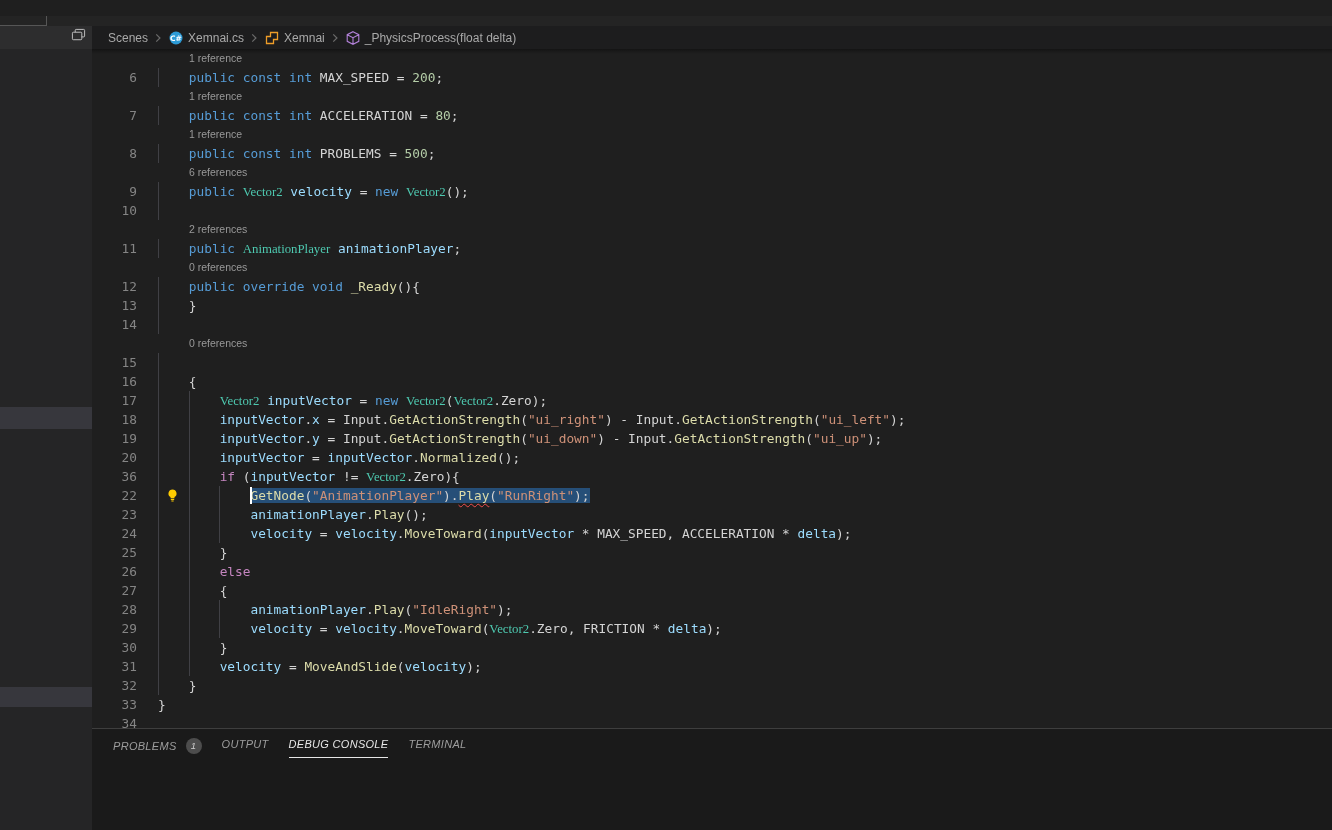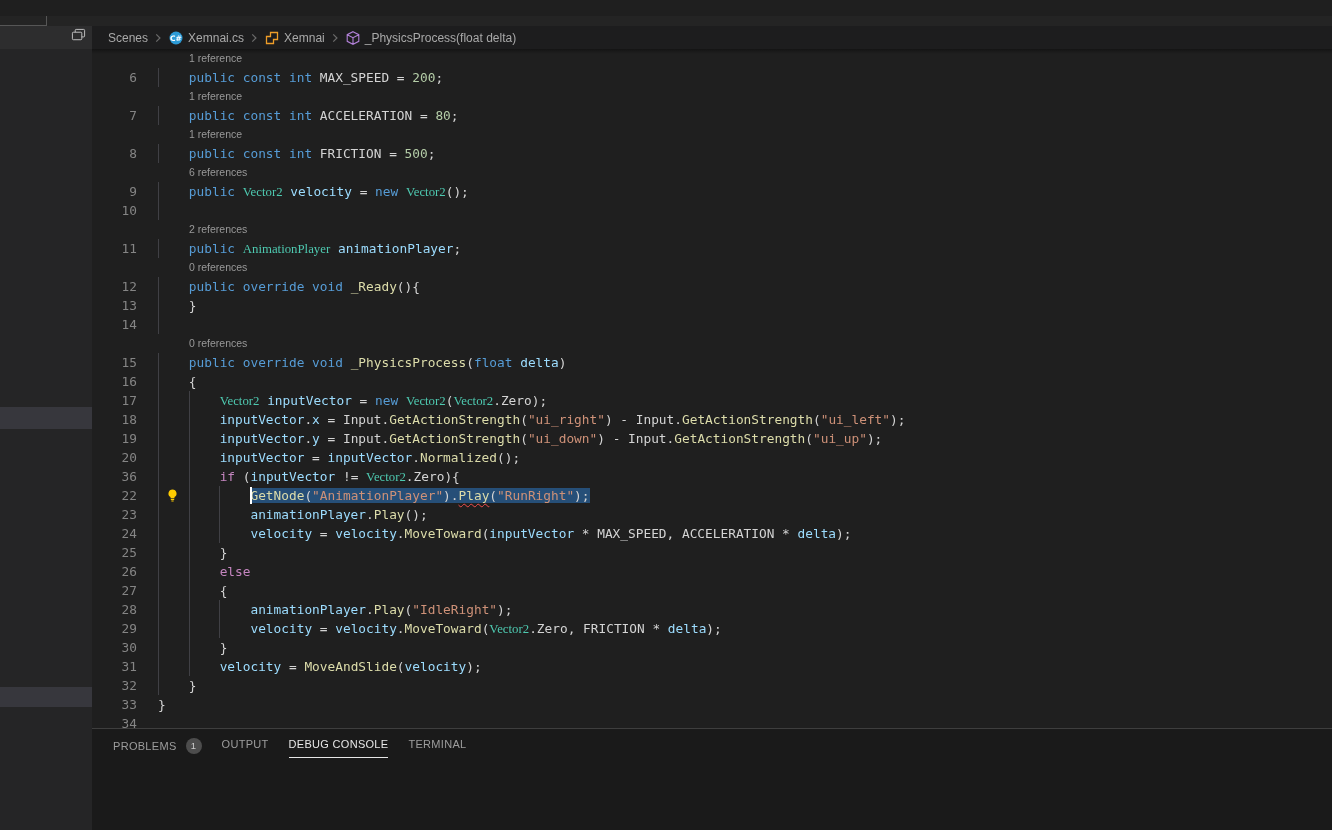--- a/index.html
+++ b/index.html
@@ -48,21 +48,21 @@
   .tok-plain{ color:var(--plain); }
   .sel { background:var(--selection); }
   .squiggle { text-decoration-line:underline; text-decoration-style:wavy;
     text-decoration-color:var(--squiggle); text-decoration-thickness:1px; text-underline-offset:3px; }
   .caret { position:absolute; top:1px; width:2px; height:17px; background:#ffffff; }
   .bulb { position:absolute; left:73px; top:2px; width:15px; height:15px; cursor:pointer; }
 
   
   .panel { position:absolute; left:92px; top:712px; width:1240px; height:118px;
     background:var(--panel_bg); border-top:1px solid var(--panel_border); }
-  .panel-tabs { display:flex; align-items:flex-start; padding-left:21px; height:33px; }
+  .panel-tabs { display:flex; align-items:flex-start; padding-left:21px; height:33px;font-style:italic; }
   .ptab { display:flex; align-items:center; margin-right:20px; padding:9px 0 7px 0;
     font-size:11px; letter-spacing:0.3px; color:var(--tab_inactive); cursor:pointer;
     border-bottom:1px solid transparent; }
   .ptab.active { color:var(--tab_active); border-bottom-color:var(--tab_active); }
   .badge { margin-left:9px; min-width:16px; height:16px; border-radius:9px; background:var(--badge_bg);
     color:#cccccc; font-size:9.5px; line-height:16px; text-align:center; padding:0 2px; }
   .panel-body { width:100%; height:84px; }
 </style>
 </head>
 <body>
@@ -147,21 +147,21 @@
         <div class="guide" style="left: 66px;"></div>
         <span class="lnum">7</span>
         <span class="codeline"><span class="tok-kw">    public const int</span><span class="tok-plain"> ACCELERATION = </span><span class="tok-num">80</span><span class="tok-plain">;</span></span>
       </div>
       <div class="row">
         <span class="lens">1 reference</span>
       </div>
       <div class="row">
         <div class="guide" style="left: 66px;"></div>
         <span class="lnum">8</span>
-        <span class="codeline"><span class="tok-kw">    public const int</span><span class="tok-plain"> FRICTION = </span><span class="tok-num">500</span><span class="tok-plain">;</span></span>
+        <span class="codeline"><span class="tok-kw">    public const int</span><span class="tok-plain"> PROBLEMS = </span><span class="tok-num">500</span><span class="tok-plain">;</span></span>
       </div>
       <div class="row">
         <span class="lens">6 references</span>
       </div>
       <div class="row">
         <div class="guide" style="left: 66px;"></div>
         <span class="lnum">9</span>
         <span class="codeline"><span class="tok-kw">    public</span><span class="tok-plain"> </span><span class="tok-type">Vector2</span><span class="tok-plain"> </span><span class="tok-var">velocity</span><span class="tok-plain"> = </span><span class="tok-kw">new</span><span class="tok-plain"> </span><span class="tok-type">Vector2</span><span class="tok-plain">();</span></span>
       </div>
       <div class="row">
@@ -194,21 +194,20 @@
         <div class="guide" style="left: 66px;"></div>
         <span class="lnum">14</span>
         <span class="codeline"></span>
       </div>
       <div class="row">
         <span class="lens">0 references</span>
       </div>
       <div class="row">
         <div class="guide" style="left: 66px;"></div>
         <span class="lnum">15</span>
-        <span class="codeline"><span class="tok-kw">    public override void</span><span class="tok-plain"> </span><span class="tok-fn">_PhysicsProcess</span><span class="tok-plain">(</span><span class="tok-kw">float</span><span class="tok-plain"> </span><span class="tok-var">delta</span><span class="tok-plain">)</span></span>
       </div>
       <div class="row">
         <div class="guide" style="left: 66px;"></div>
         <span class="lnum">16</span>
         <span class="codeline"><span class="tok-plain">    {</span></span>
       </div>
       <div class="row">
         <div class="guide" style="left: 66px;"></div>
         <div class="guide" style="left: 96.72px;"></div>
         <span class="lnum">17</span>

